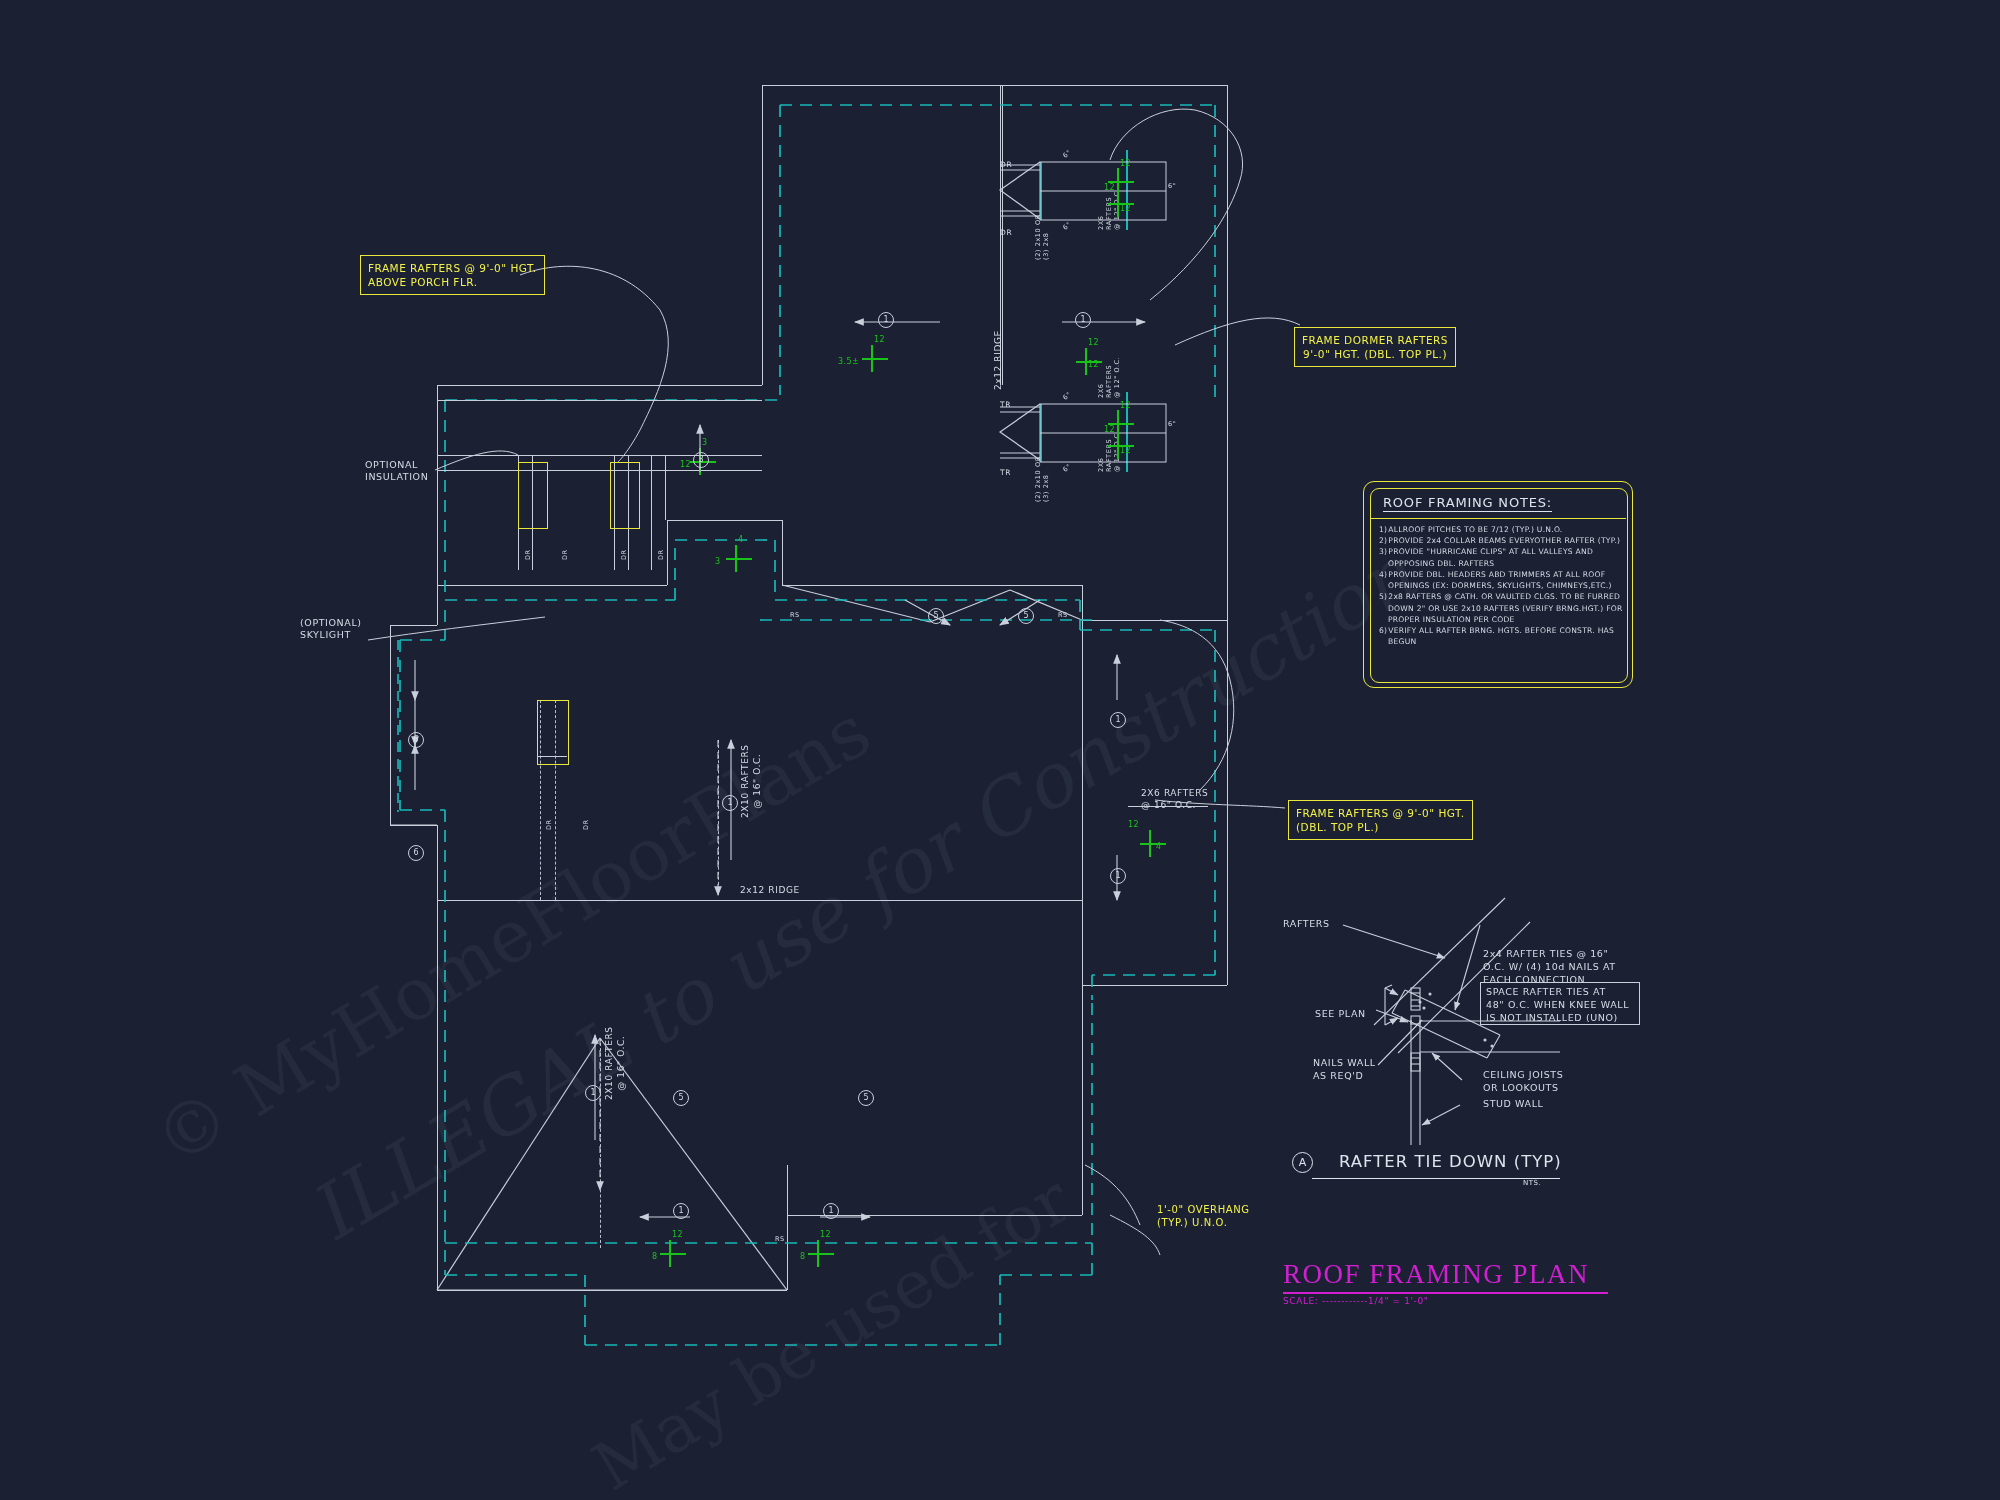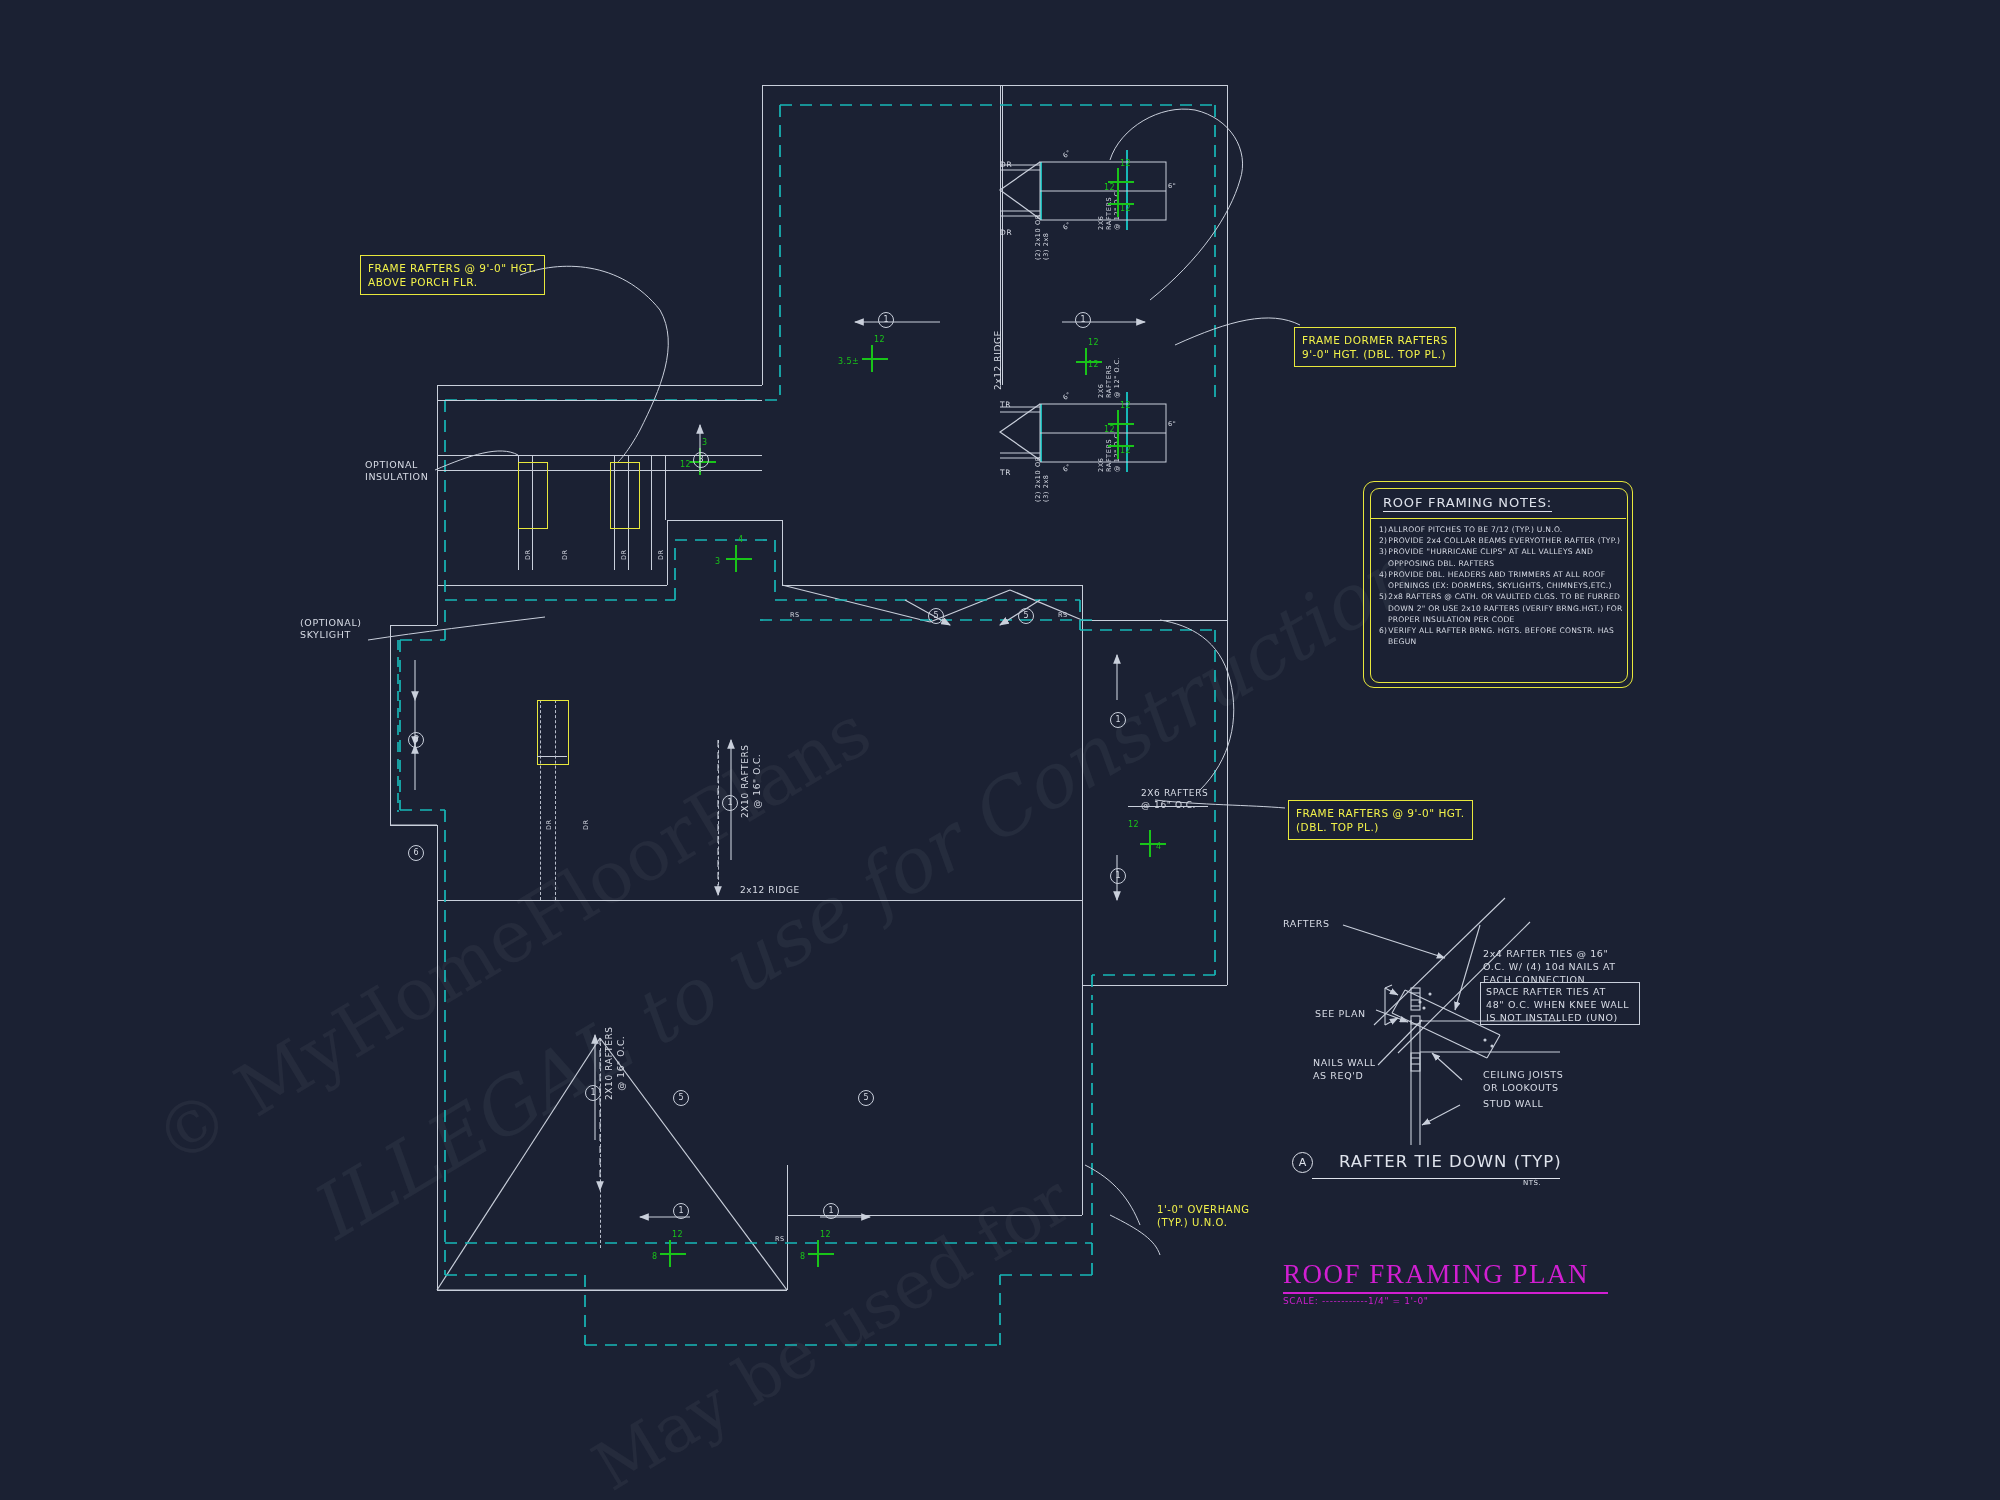--- a/index.html
+++ b/index.html
@@ -232,21 +232,21 @@
         <path d="M1155,800 C1200,805 1250,805 1285,808"></path>
         <path d="M1200,790 C1230,760 1240,720 1230,680 C1220,640 1190,625 1160,620"></path>
         <path d="M1110,1215 C1140,1230 1155,1240 1160,1255"></path>
         <path d="M1085,1165 C1115,1180 1130,1200 1140,1225"></path>
       </g>
     </svg>
   </div>
 
   <div class="callout" style="left:360px;top:255px;">FRAME RAFTERS @ 9'-0" HGT.
 ABOVE PORCH FLR.</div>
-  <div class="callout" style="left:1294px;top:327px;">FRAME DORMER RAFTERS
+  <div class="callout" style="left:1294px;top:327px;text-align:center;">FRAME DORMER RAFTERS
 9'-0" HGT. (DBL. TOP PL.)</div>
   <div class="callout" style="left:1288px;top:800px;">FRAME RAFTERS @ 9'-0" HGT.
 (DBL. TOP PL.)</div>
   <div class="txt" style="left:1157px;top:1204px;color:#f2f24a;font-size:10px;">1'-0" OVERHANG
 (TYP.) U.N.O.</div>
 
   <div id="notes-box"></div>
   <div id="notes-box2"></div>
   <div id="notes-title">ROOF FRAMING NOTES:</div>
   <div id="notes-rule"></div>

